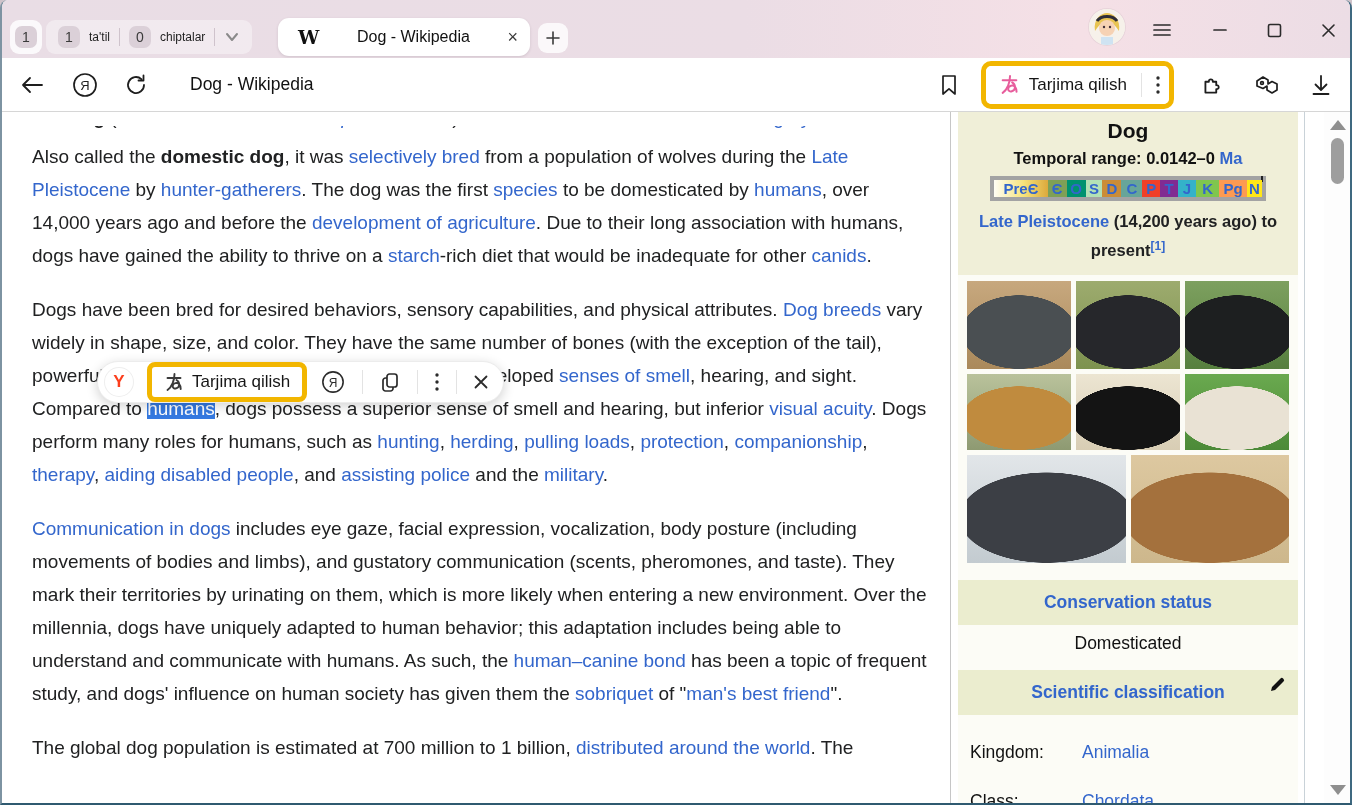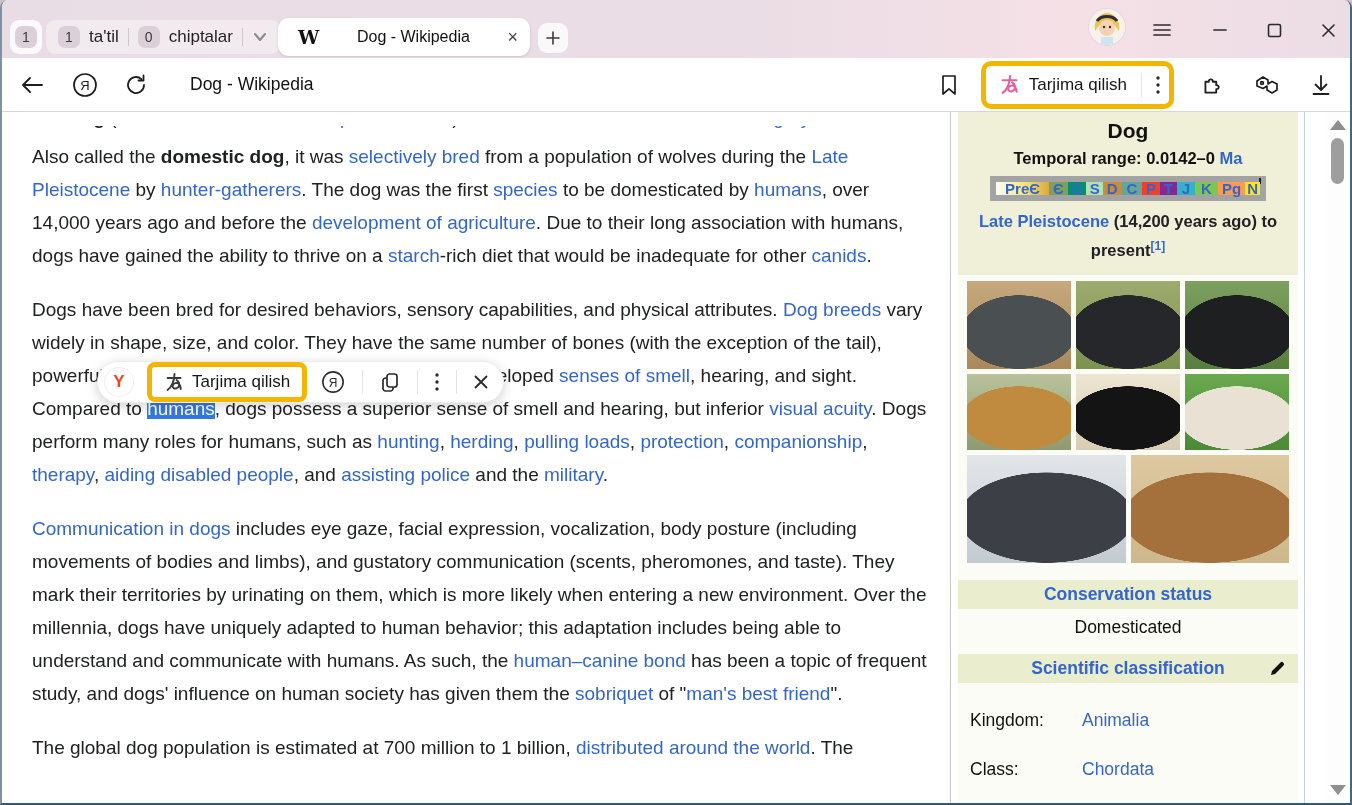--- a/index.html
+++ b/index.html
@@ -12,21 +12,21 @@
     border-radius:8px 8px 0 0;}
   
   .titlebar{position:absolute;left:0;top:0;width:100%;height:58px;
     background:linear-gradient(90deg,#e9dde5 0%,#ebdde5 55%,#f5e0e6 80%,#ecdde5 100%);}
   .pinned-tab{position:absolute;left:8px;top:20px;width:32px;height:34px;background:rgba(255,255,255,.82);
     border-radius:9px;display:flex;align-items:center;justify-content:center;}
   .tab-badge{min-width:22px;height:22px;background:#dbd0d8;border-radius:7px;display:flex;align-items:center;
     justify-content:center;font-size:14px;color:#3a3a3a;padding:0 4px;}
   .tab-group{position:absolute;left:44px;top:20px;height:34px;border-radius:9px;background:rgba(255,255,255,.38);
     display:flex;align-items:center;padding:0 12px;gap:9px;}
-  .tab-group .lbl{font-size:17px;color:#1f1f1f;}
+  .tab-group .lbl{font-size:12px;color:#1f1f1f;}
   .vdiv{width:1px;height:18px;background:#cfc3cc;}
   .active-tab{position:absolute;left:276px;top:18px;width:252px;height:38px;background:#fff;border-radius:11px;
     display:flex;align-items:center;padding:0 12px;gap:10px;box-shadow:0 1px 3px rgba(60,40,55,.14);}
   .wiki-w{font-family:"DejaVu Serif","Liberation Serif",serif;font-weight:bold;font-size:19px;color:#111;margin-left:8px;}
   .active-tab .ttl{flex:1;text-align:center;font-size:16px;color:#111;white-space:nowrap;overflow:hidden;}
   .tab-close{font-size:18px;color:#3c3c3c;line-height:1;}
   .newtab-btn{position:absolute;left:536px;top:23px;width:30px;height:30px;border-radius:9px;
     background:rgba(255,255,255,.8);display:flex;align-items:center;justify-content:center;}
   .avatar{position:absolute;left:1087px;top:9px;width:36px;height:36px;border-radius:50%;overflow:hidden;
     background:#f7f3ee;box-shadow:0 0 0 1px rgba(0,0,0,.05);}
@@ -65,32 +65,32 @@
   .sel-popup .hl-box{border-radius:8px;margin:-9px 2px;padding:0;}
   .sel-popup .translate-pill{padding:5px 12px;gap:8px;}
   .y-logo{width:28px;height:28px;border-radius:50%;background:#fff;box-shadow:0 0 0 1px #eee;
     display:flex;align-items:center;justify-content:center;font-weight:bold;font-size:17px;color:#FC3F1D;}
   
   .infobox{position:absolute;left:956px;top:0;width:340px;height:100%;background:#fcfcf6;font-size:17.5px;}
   .tax-top{background:var(--taxbg,#F0EFD8);text-align:center;padding:5px 8px 10px;}
   .tax-title{font-size:21px;font-weight:bold;color:#111;margin-top:2px;}
   .temporal{font-size:16.5px;font-weight:bold;color:#111;margin-top:6px;}
   .temporal .unit{color:var(--link);margin-top:36px;}
-  .timescale{position:relative;display:flex;width:276px;height:25px;margin:8px auto 6px;border:6px solid #a3a3a3;background:#fff;}
+  .timescale{position:relative;display:flex;width:276px;height:25px;margin:8px auto 6px;border:4px solid #a3a3a3;background:#fff;}
   .ts-seg{position:relative;display:flex;align-items:center;justify-content:center;}
   .ts-seg span{font-size:15px;font-weight:bold;color:var(--link);white-space:nowrap;z-index:2;}
   .ts-marker{position:absolute;right:-1px;top:-4px;width:2px;height:6px;background:#222;}
   .range-line{font-size:16.5px;font-weight:bold;line-height:29px;}
   .imgs{padding:6px 9px 4px;}
   .imgrow{display:flex;gap:5px;margin-bottom:5px;}
   .imgrow .dogimg{flex:1;}
   .imgrow-0 .dogimg{height:88px;}
   .imgrow-1 .dogimg{height:76px;}
   .imgrow-2 .dogimg{height:108px;}
-  .tax-band{background:var(--band,#EBEDCF);text-align:center;padding:4px 8px;font-weight:bold;color:var(--link);
+  .tax-band{background:var(--band,#EBEDCF);text-align:center;padding:12px 8px;font-weight:bold;color:var(--link);
     font-size:17.5px;display:flex;align-items:center;justify-content:center;position:relative;margin-top:8px;}
   .tax-band .pencil{position:absolute;right:12px;top:6px;}
   .tax-plain{text-align:center;padding:8px 6px;color:#111;background:#fcfcf6;}
   .tax-rows{padding:6px 12px;}
   .tax-row{display:flex;line-height:35px;margin-top:14px;}
   .tax-label{width:112px;color:#111;}
   .tax-value{color:var(--link);}
   
   .sb-border{position:absolute;left:1302px;top:0;width:1px;height:100%;background:#c9d2d8;}
   .scrollbar{position:absolute;left:1322px;top:0;width:26px;height:100%;background:#fdfdfd;}

